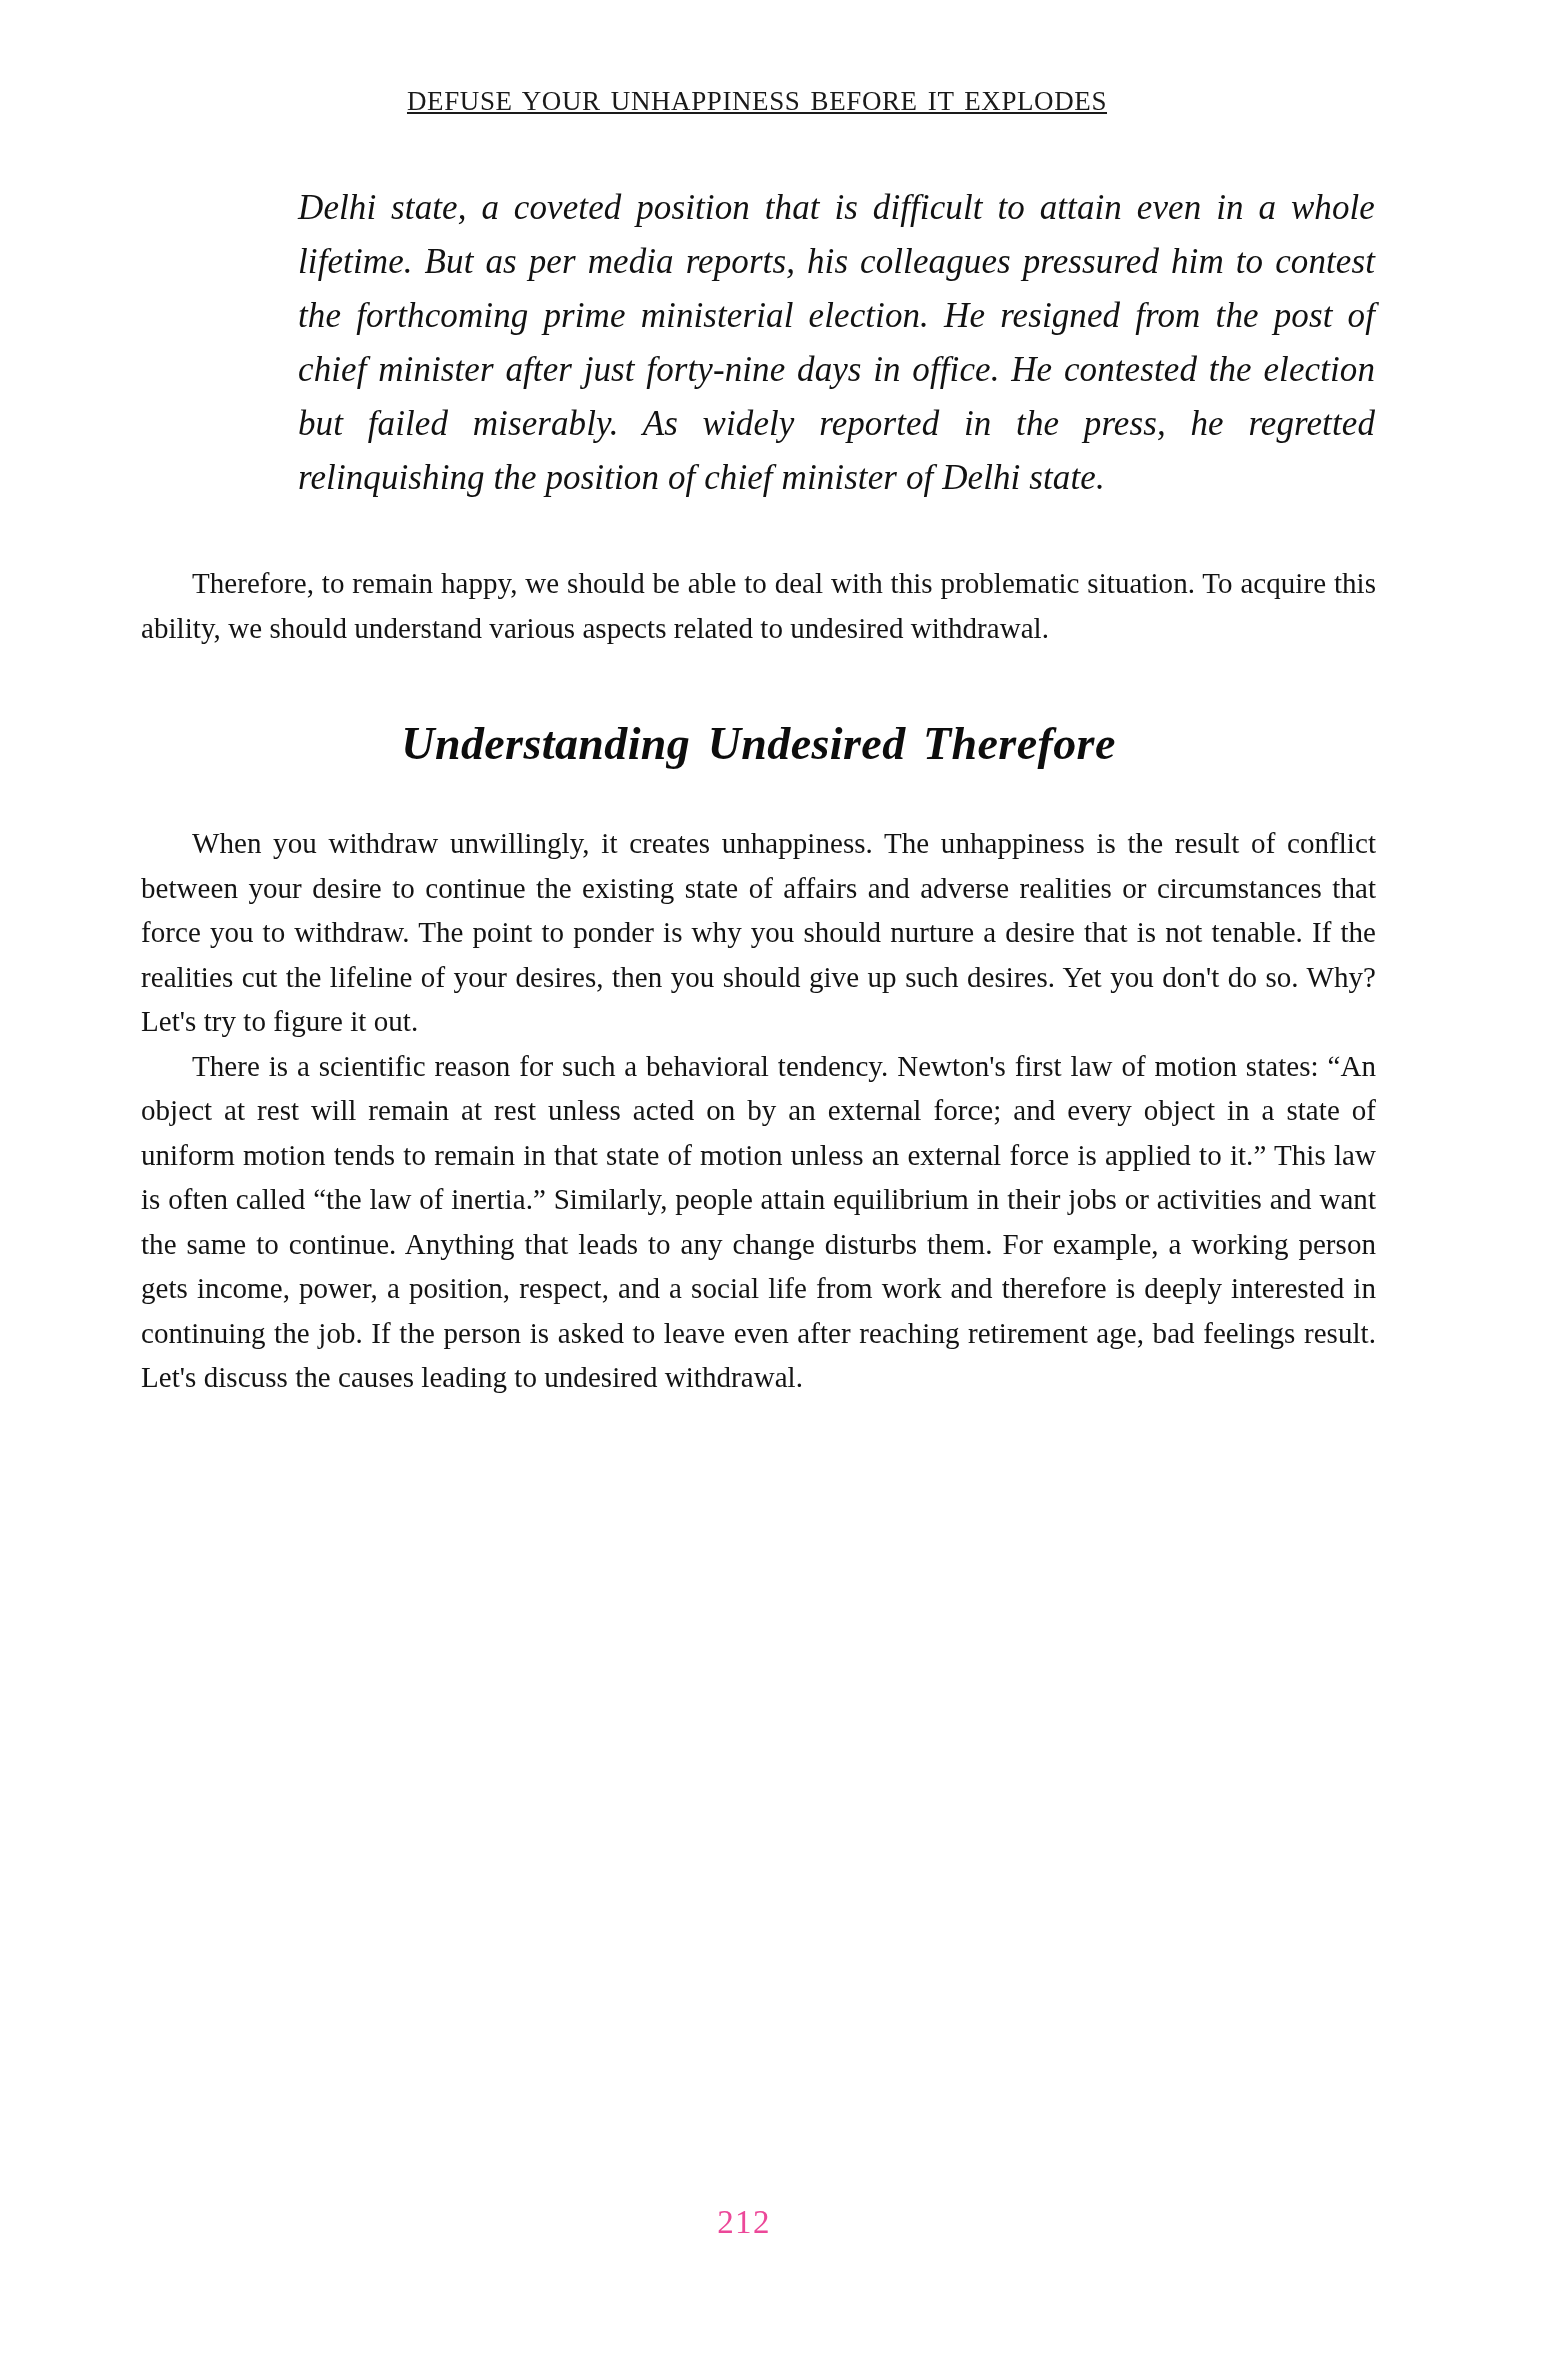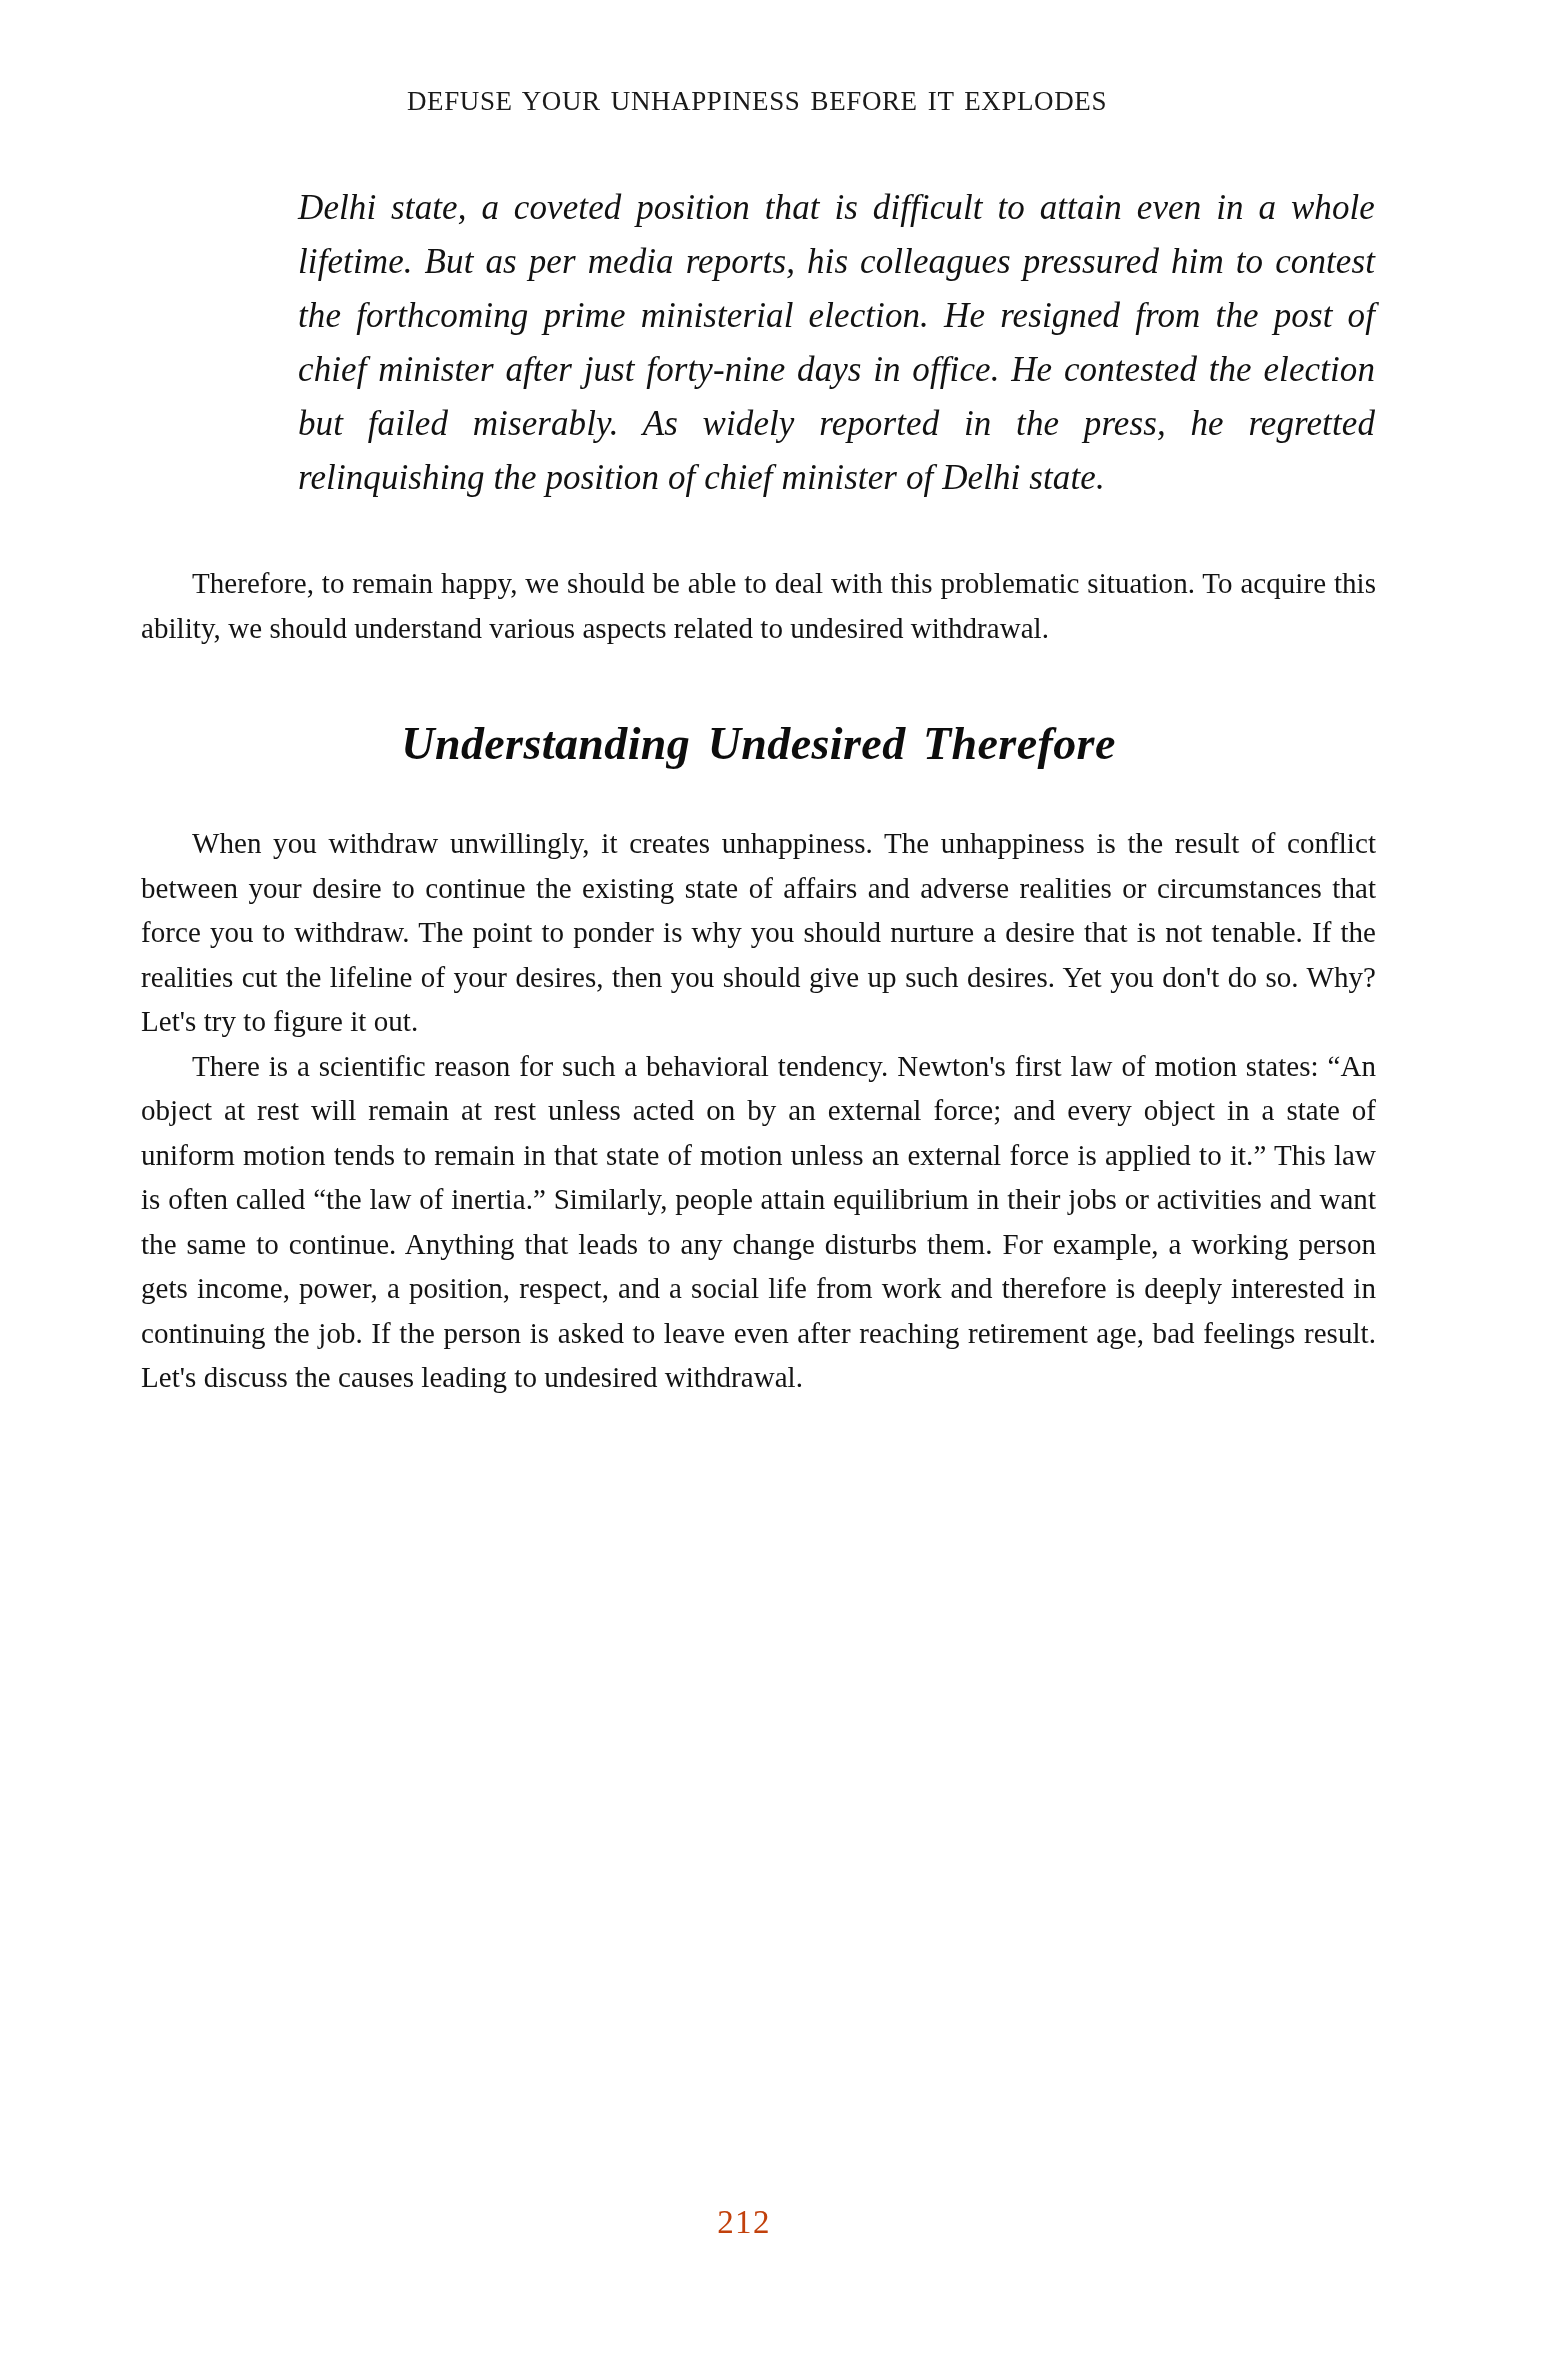--- a/index.html
+++ b/index.html
@@ -29,20 +29,21 @@
     text-align: center;
     font-size: 27px;
     letter-spacing: 0.6px;
     word-spacing: 2.8px;
     color: #1a1a1a;
     white-space: nowrap;
   }
   .running-head .rh-inner {
     display: inline-block;
     transform: translateX(-19px);
+    text-decoration: underline;
   }
 
   
   .column {
     position: absolute;
     left: 141px;
     top: 173px;
     width: 1235px;
     margin-top: 8px;
   }
@@ -94,21 +95,21 @@
 
   
   .folio {
     position: absolute;
     left: 0;
     top: 2204px;
     width: 1488px;
     text-align: center;
     font-size: 33px;
     letter-spacing: 1.4px;
-    color: #c2410c;
+    color: #ec4899;
   }
 </style>
 </head>
 <body>
 
 <div class="page">
 
   <div class="running-head">
     <span class="rh-inner">DEFUSE YOUR UNHAPPINESS BEFORE IT EXPLODES</span>
   </div>

